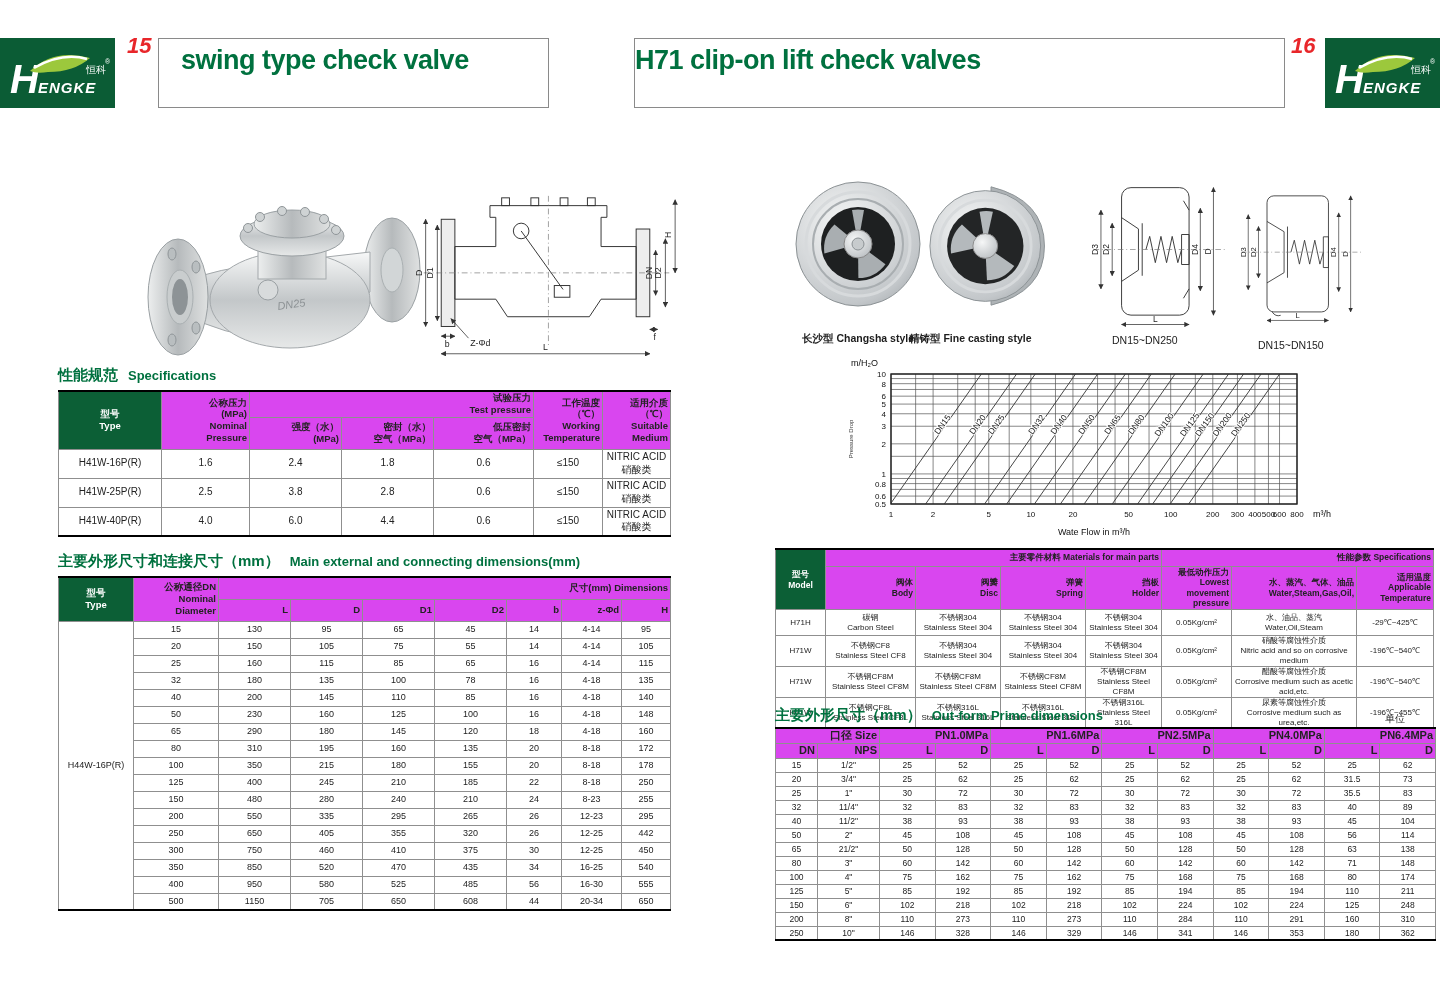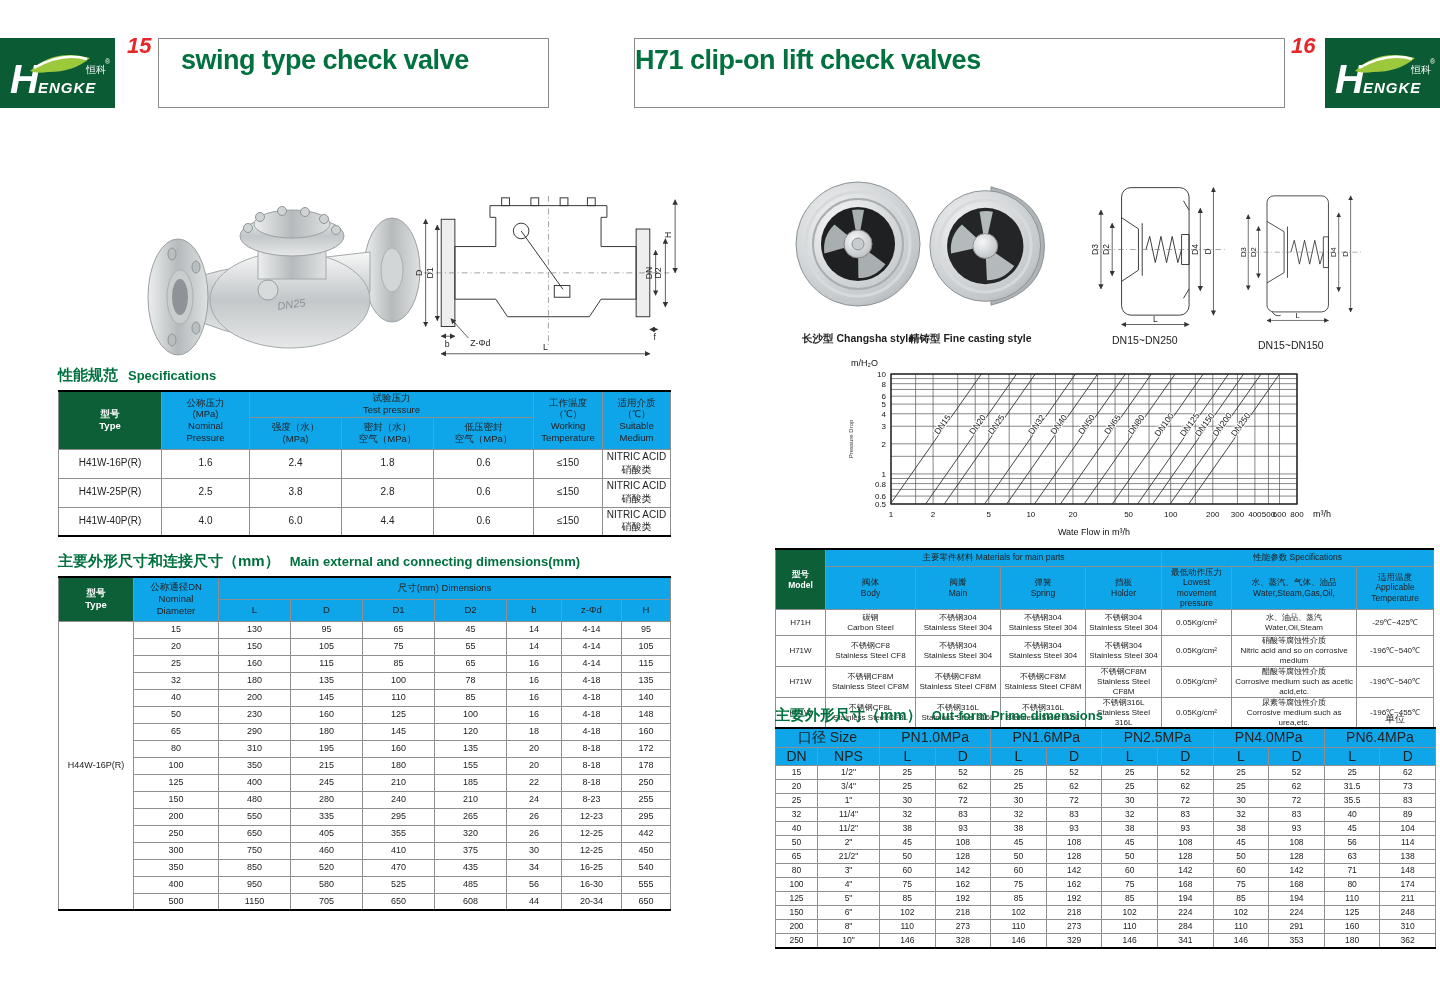--- a/index.html
+++ b/index.html
@@ -18,41 +18,41 @@
   .sec-title { position:absolute; font-weight:bold; color:#00713f; font-size:15px; white-space:nowrap; }
   .sec-title .en { font-size:13px; margin-left:10px; letter-spacing:0; }
   .unit-label { position:absolute; font-size:10px; color:#222; }
 
   
   .tblwrap { position:absolute; }
   table { border-collapse:collapse; table-layout:fixed; width:100%; }
   th, td { border:1px solid #8f8f8f; text-align:center; vertical-align:middle;
            white-space:pre-line; line-height:1.25; padding:0 2px; }
   th.dark { background:#0c5f36; color:#fff; font-weight:bold; }
-  th.light { background:#0ea5e9; font-weight:normal; color:#222; }
+  th.light { background:#d946ef; font-weight:bold; color:#222;text-align:right; }
   .outer-b { border-top:2px solid #000; border-bottom:2px solid #000; }
 
   .spec-table th { font-size:9.5px; }
   .spec-table td { font-size:10px; }
   .spec-table thead tr:nth-child(1) { height:26px; }
   .spec-table thead tr:nth-child(2) { height:32px; }
   .spec-table tbody tr { height:29px; }
 
   .dim-table th { font-size:9.5px; }
   .dim-table td { font-size:9px; }
   .dim-table thead tr { height:22px; }
   .dim-table tbody tr { height:17px; }
 
   .mat-table th { font-size:8.5px; }
   .mat-table td { font-size:8px; }
   .mat-table thead tr:nth-child(1) { height:17px; }
   .mat-table thead tr:nth-child(2) { height:30px; }
   .mat-table tbody tr { height:26px; }
 
-  .out-table th { font-size:14px;margin-top:36px; }
+  .out-table th { font-size:11px;margin-top:36px; }
   .out-table td { font-size:8.5px; }
   .out-table thead tr { height:15px; }
   .out-table tbody tr { height:14px; }
 
   .caption { position:absolute; font-size:10.5px; color:#1c1c1c; font-weight:bold; white-space:nowrap; }
 
   
   .ct  { font-size:8px;  fill:#111; font-family:"Liberation Sans",sans-serif; }
   .ct2 { font-size:9px;  fill:#111; font-family:"Liberation Sans",sans-serif; }
   .ct3 { font-size:6px;  fill:#333; font-family:"Liberation Sans",sans-serif; }
@@ -656,21 +656,21 @@
       <tr>
         <th rowspan="2" class="dark">型号
 Model</th>
         <th colspan="4" class="light">主要零件材料 Materials for main parts</th>
         <th colspan="3" class="light">性能参数 Specifications</th>
       </tr>
       <tr>
         <th class="light">阀体
 Body</th>
         <th class="light">阀瓣
-Main</th>
+Disc</th>
         <th class="light">弹簧
 Spring</th>
         <th class="light">挡板
 Holder</th>
         <th class="light">最低动作压力
 Lowest movement
 pressure</th>
         <th class="light">水、蒸汽、气体、油品
 Water,Steam,Gas,Oil,</th>
         <th class="light">适用温度

